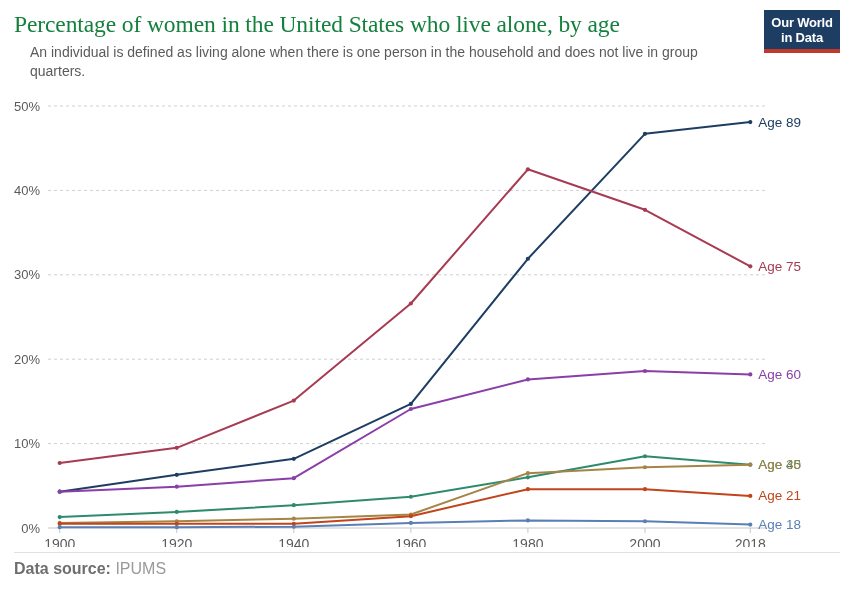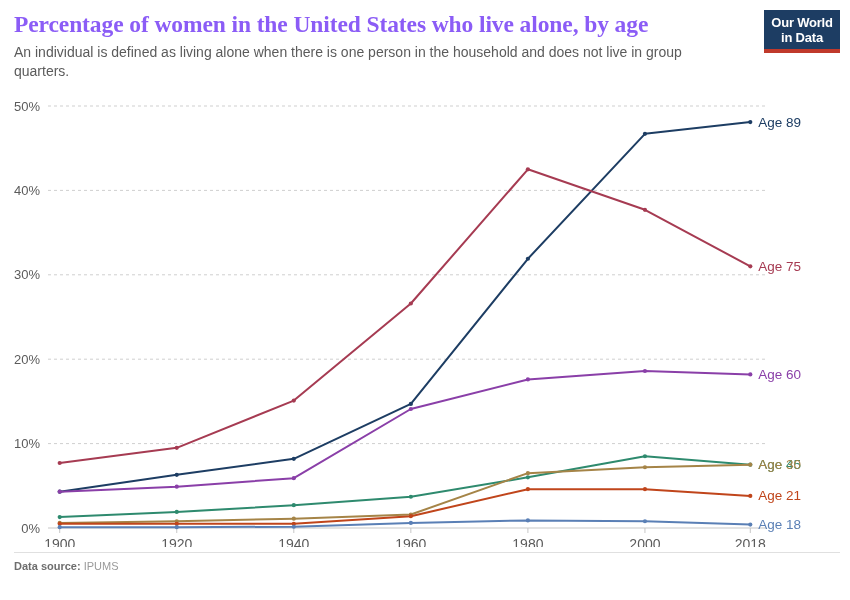--- a/index.html
+++ b/index.html
@@ -26,33 +26,33 @@
   
   .header {
     position: absolute;
     left: 14px;
     top: 10px;
     width: 740px;
   }
   .chart-title {
     font-family: "Liberation Serif", serif;
     font-size: 23.5px;
-    font-weight: 700;
+    font-weight: 400;
     line-height: 28px;
     letter-spacing: -0.1px;
-    color: #8b5cf6;
+    color: #15803d;
     margin: 0;
     white-space: nowrap;
   }
   .chart-subtitle {
     font-family: "Liberation Sans", sans-serif;
     font-size: 14px;
     line-height: 19px;
     color: #5b5b5b;
-    margin: 5px 0 0 0;
+    margin: 5px 0 0 16px;
     max-width: 716px;
   }
 
   
   .owid-logo {
     position: absolute;
     right: 10px;
     top: 10px;
     width: 76px;
     background: #1d3d63;
@@ -116,21 +116,21 @@
     right: 10px;
     bottom: 14px;
     height: 26px;
     border-top: 1px solid #e0e0e0;
     padding-top: 7px;
     display: flex;
     justify-content: space-between;
     align-items: flex-start;
   }
   .footer-left {
-    font-size: 11px;
+    font-size: 16px;
     color: #9a9a9a;
   }
   .footer-left b {
     color: #6e6e6e;
     font-weight: 700;
   }
   .footer-right {
     font-size: 12.5px;
     color: #9a9a9a;
   }

